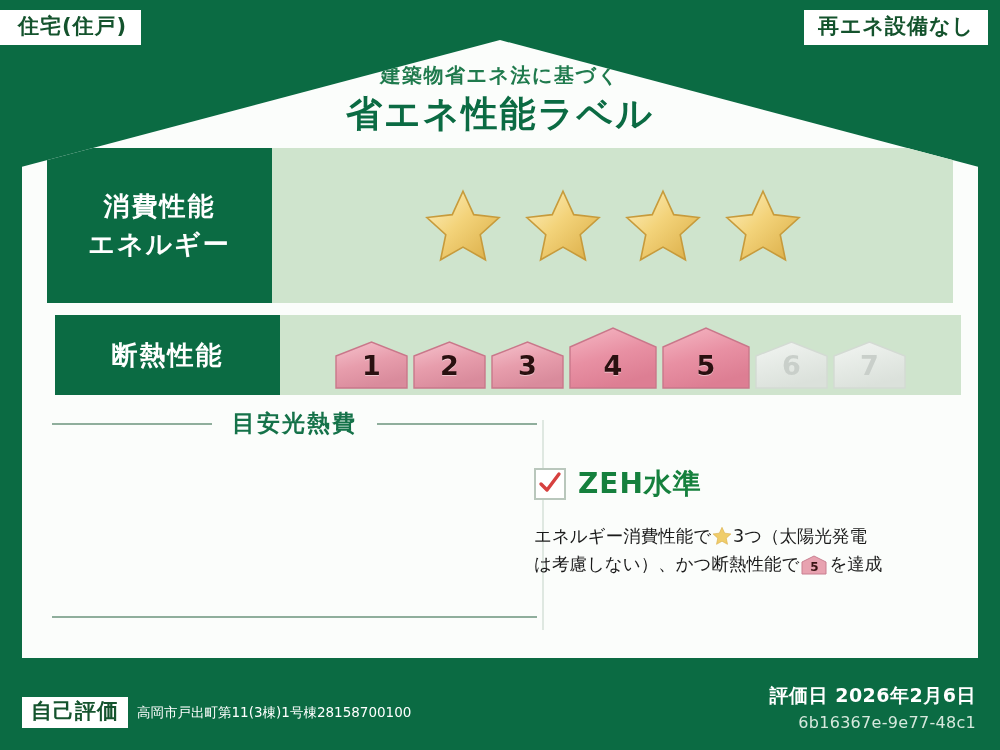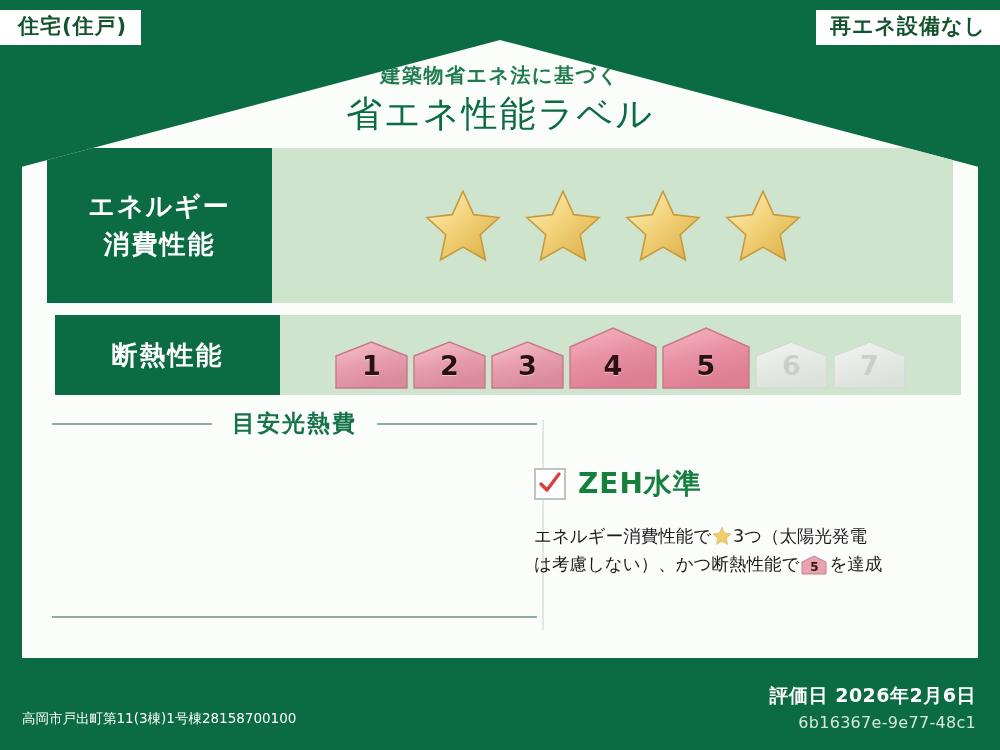--- a/index.html
+++ b/index.html
@@ -18,21 +18,21 @@
     color:#14532d;
     font-weight:bold;
     font-size:21px;
     letter-spacing:1px;
     padding:6px 14px 8px 14px;
     line-height:1;
     white-space:nowrap;
     z-index:6;
   }
   .corner-tag.left{left:0;padding-left:18px;}
-  .corner-tag.right{right:0;}
+  .corner-tag.right{right:12px;}
 
   
   .card{
     position:absolute;
     left:22px;top:40px;
     width:956px;height:618px;
     background:#fbfdfb;
     z-index:3;
     clip-path:polygon(0% 20.5%, 50% 0%, 100% 20.5%, 100% 100%, 0% 100%);
   }
@@ -48,21 +48,21 @@
     color:#1f7a4d;
     font-size:20px;
     font-weight:bold;
     letter-spacing:1.5px;
   }
   .title-main{
     position:absolute;left:0;right:0;top:50px;
     text-align:center;
     color:#0b6b43;
     font-size:36px;
-    font-weight:normal;
+    font-weight:bold;
     letter-spacing:2px;
   }
 
   
   .row{
     position:absolute;
     display:flex;
     align-items:stretch;
   }
   .row-energy{left:25px;top:108px;width:906px;height:155px;}
@@ -214,22 +214,22 @@
 <div class="corner-tag right">再エネ設備なし</div>
 
 <div class="card">
  <div class="card-inner">
 
   <div class="title-sub">建築物省エネ法に基づく</div>
   <div class="title-main">省エネ性能ラベル</div>
 
   <div class="row row-energy">
     <div class="row-label">
+      <span>消費性能</span>
       <span>エネルギー</span>
-      <span>消費性能</span>
     </div>
     <div class="row-body">
       <div class="stars" id="stars-container">
             <svg viewBox="0 0 24 24" class="star">
               <defs>
                 <linearGradient id="sg0" x1="0" y1="0" x2="1" y2="1">
                   <stop offset="0%" stop-color="#fdf2c6"></stop>
                   <stop offset="45%" stop-color="#f3d37a"></stop>
                   <stop offset="100%" stop-color="#d9ab43"></stop>
                 </linearGradient>
@@ -400,19 +400,20 @@
         <span>5</span>
       </span><span>を達成</span>
     </div>
   </div>
 
  </div>
 </div>
 
 <div class="footer">
   <div class="self-eval">
+    <div class="badge">自己評価</div>
     <div class="addr">高岡市戸出町第11(3棟)1号棟28158700100</div>
   </div>
   <div class="eval-date">
     <div class="d1">評価日 2026年2月6日</div>
     <div class="d2">6b16367e-9e77-48c1</div>
   </div>
 </div>
 
 </body></html>

